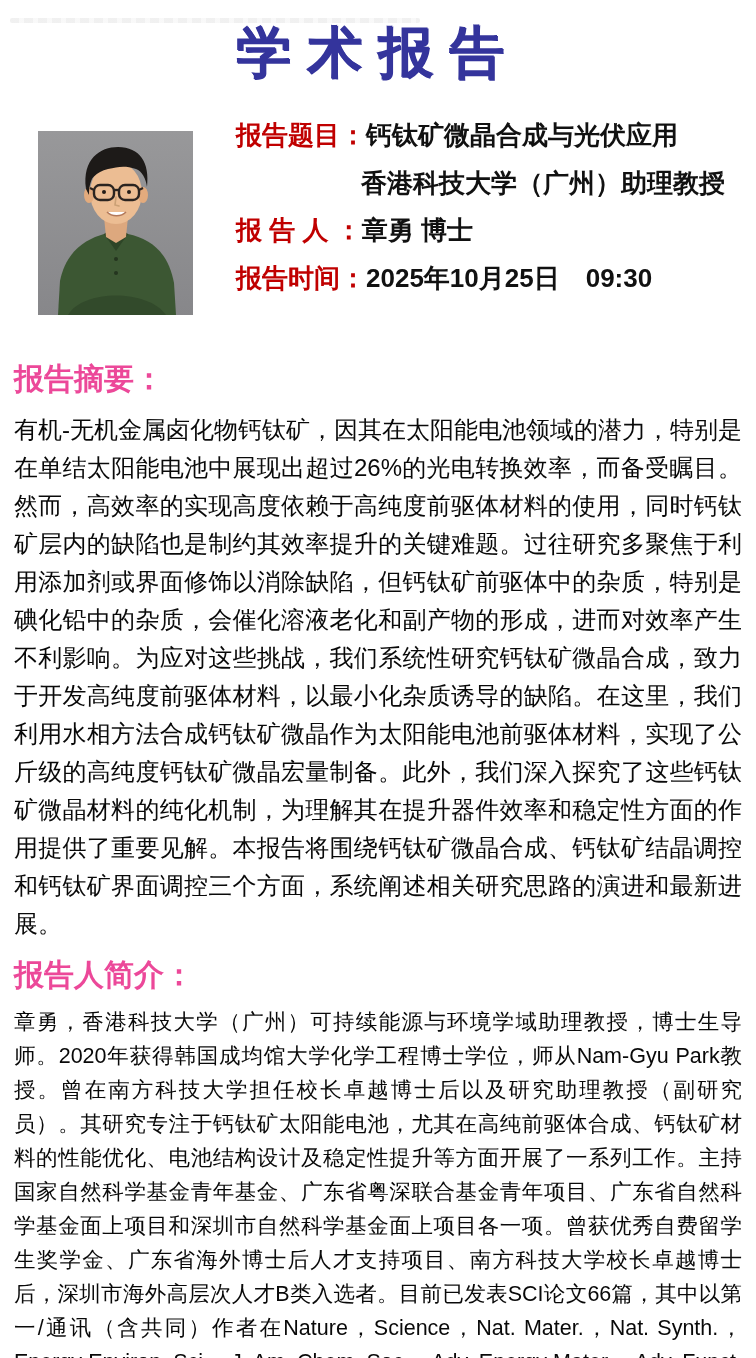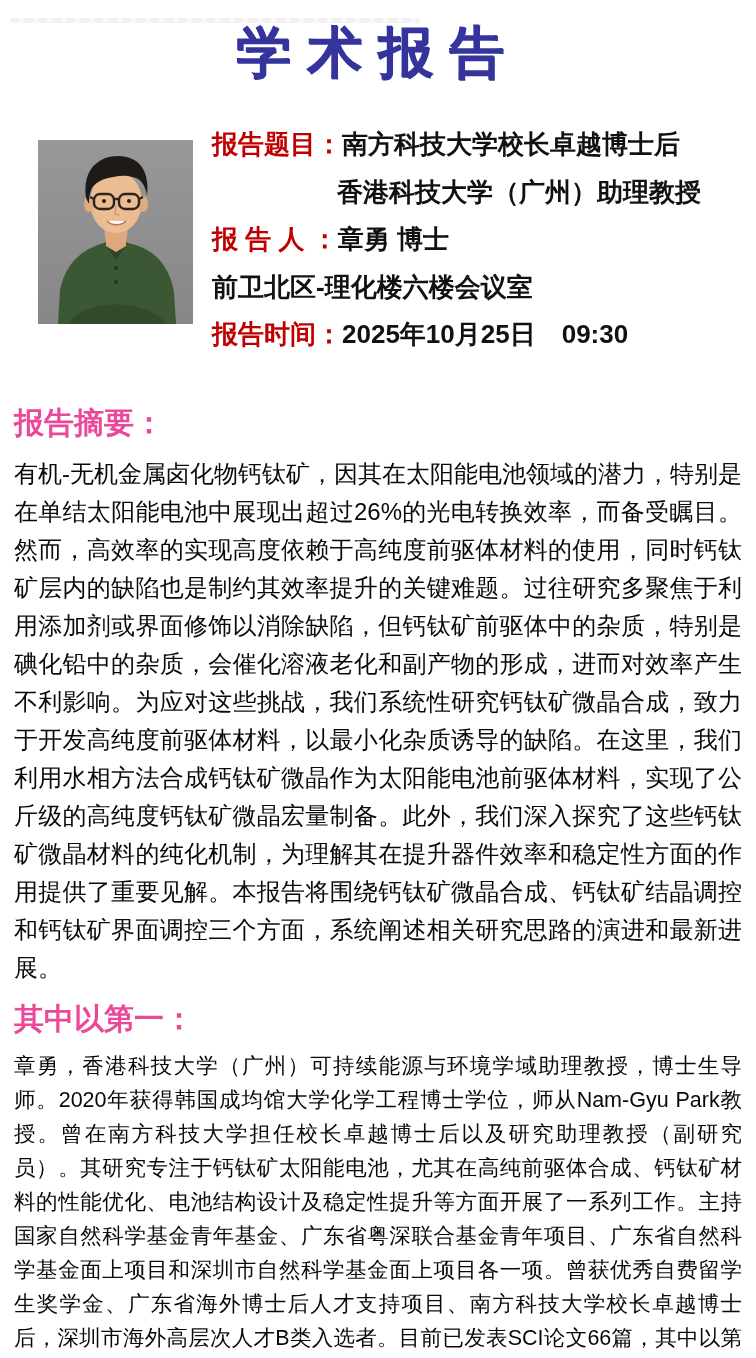--- a/index.html
+++ b/index.html
@@ -31,21 +31,21 @@
     text-align: center;
     font-size: 55px;
     font-weight: 900;
     letter-spacing: 16px;
     color: var(--title-blue, #34349C);
     text-shadow: 1px 1px 0 var(--title-blue, #34349C);
     font-family: "DejaVu Serif", "Liberation Serif", serif;
   }
 
   
-  .info-flex { display: flex; margin-top: 37px; }
+  .info-flex { display: flex; margin-top: 28px; gap: 24px; }
   .photo-wrap {
     flex: 0 0 auto;
     width: 155px;
     height: 184px;
     margin-left: 24px;
     margin-top: 13px;
   }
   .photo-wrap svg { width: 100%; height: 100%; display: block; }
 
   .info-rows { margin-left: 19px; margin-top: -6px; }
@@ -140,39 +140,38 @@
         <path d="M69 81 C74 86 83 86 88 81" fill="#fff" stroke="#b2785a" stroke-width="1.6"></path>
 
         <circle cx="78" cy="128" r="2" fill="#24351f"></circle>
         <circle cx="78" cy="142" r="2" fill="#24351f"></circle>
       </svg>
     </div>
 
     <div class="info-rows">
       <div class="info-row">
         <span class="info-label">报告题目：</span>
-        <span class="info-value">南方科技大学校长卓越博士后</span>
+        <span class="info-value">钙钛矿微晶合成与光伏应用</span>
       </div>
       <div class="info-row">
         <span class="info-label"></span>
         <span class="info-value">香港科技大学（广州）助理教授</span>
       </div>
       <div class="info-row">
         <span class="info-label">报 告 人 ：</span>
         <span class="info-value"> 章勇 博士</span>
       </div>
       <div class="info-row">
-        <span class="info-value">前卫北区-理化楼六楼会议室</span>
       </div>
       <div class="info-row">
         <span class="info-label">报告时间：</span>
         <span class="info-value">2025年10月25日　09:30</span>
       </div>
     </div>
   </div>
 
   <h2 class="section-heading abstract-heading">报告摘要：</h2>
   <p class="abstract-body">有机-无机金属卤化物钙钛矿，因其在太阳能电池领域的潜力，特别是在单结太阳能电池中展现出超过26%的光电转换效率，而备受瞩目。然而，高效率的实现高度依赖于高纯度前驱体材料的使用，同时钙钛矿层内的缺陷也是制约其效率提升的关键难题。过往研究多聚焦于利用添加剂或界面修饰以消除缺陷，但钙钛矿前驱体中的杂质，特别是碘化铅中的杂质，会催化溶液老化和副产物的形成，进而对效率产生不利影响。为应对这些挑战，我们系统性研究钙钛矿微晶合成，致力于开发高纯度前驱体材料，以最小化杂质诱导的缺陷。在这里，我们利用水相方法合成钙钛矿微晶作为太阳能电池前驱体材料，实现了公斤级的高纯度钙钛矿微晶宏量制备。此外，我们深入探究了这些钙钛矿微晶材料的纯化机制，为理解其在提升器件效率和稳定性方面的作用提供了重要见解。本报告将围绕钙钛矿微晶合成、钙钛矿结晶调控和钙钛矿界面调控三个方面，系统阐述相关研究思路的演进和最新进展。</p>
 
-  <h2 class="section-heading bio-heading">其中以第一：</h2>
+  <h2 class="section-heading bio-heading">报告人简介：</h2>
   <p class="bio-body">章勇，香港科技大学（广州）可持续能源与环境学域助理教授，博士生导师。2020年获得韩国成均馆大学化学工程博士学位，师从Nam-Gyu Park教授。曾在南方科技大学担任校长卓越博士后以及研究助理教授（副研究员）。其研究专注于钙钛矿太阳能电池，尤其在高纯前驱体合成、钙钛矿材料的性能优化、电池结构设计及稳定性提升等方面开展了一系列工作。主持国家自然科学基金青年基金、广东省粤深联合基金青年项目、广东省自然科学基金面上项目和深圳市自然科学基金面上项目各一项。曾获优秀自费留学生奖学金、广东省海外博士后人才支持项目、南方科技大学校长卓越博士后，深圳市海外高层次人才B类入选者。目前已发表SCI论文66篇，其中以第一/通讯（含共同）作者在Nature，Science，Nat. Mater.，Nat. Synth.，Energy Environ. Sci.，J. Am. Chem. Soc.，Adv. Energy Mater.，Adv. Funct. Mater.，ACS Energy Lett.等国际权威期刊上发表论文26篇，累计引用超过3900次。</p>
 
 </div>
 
 </body></html>

